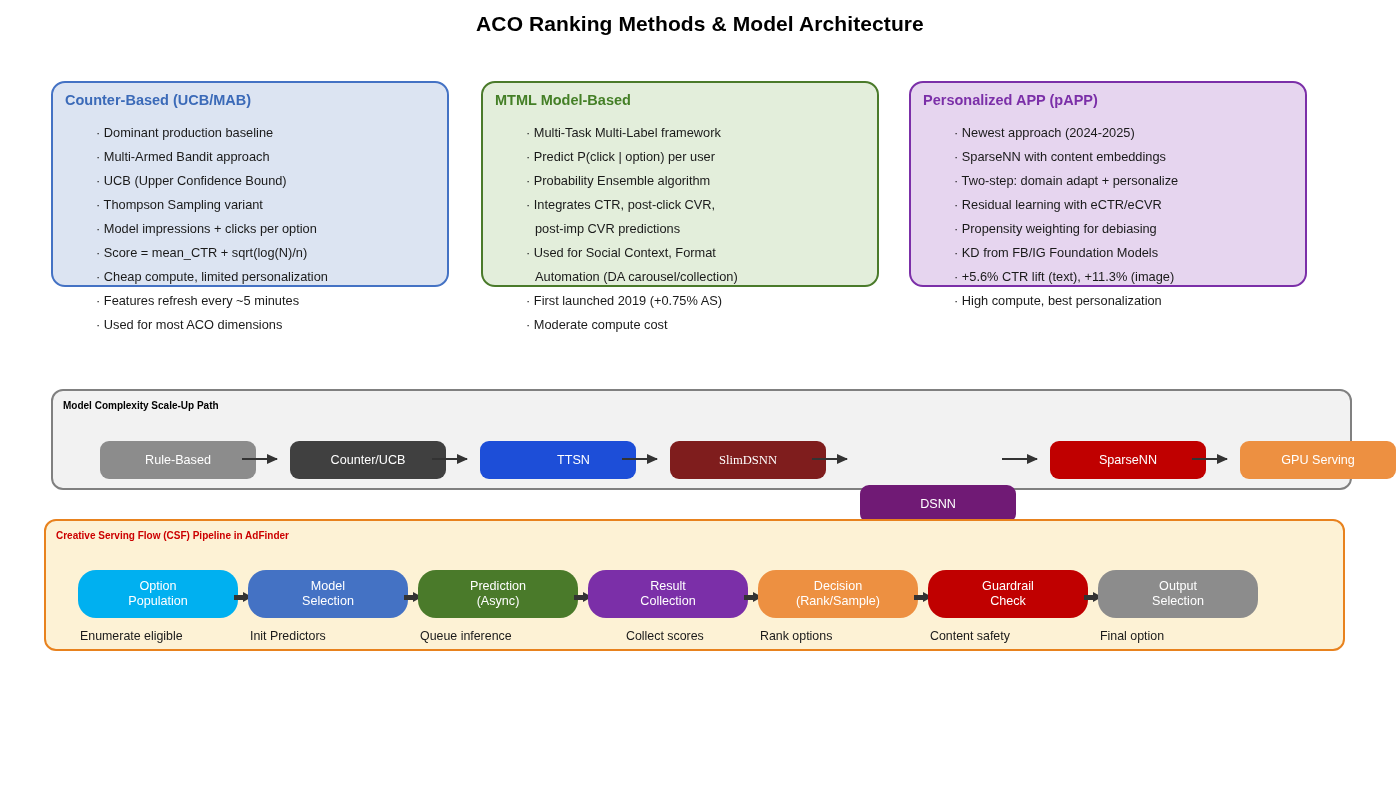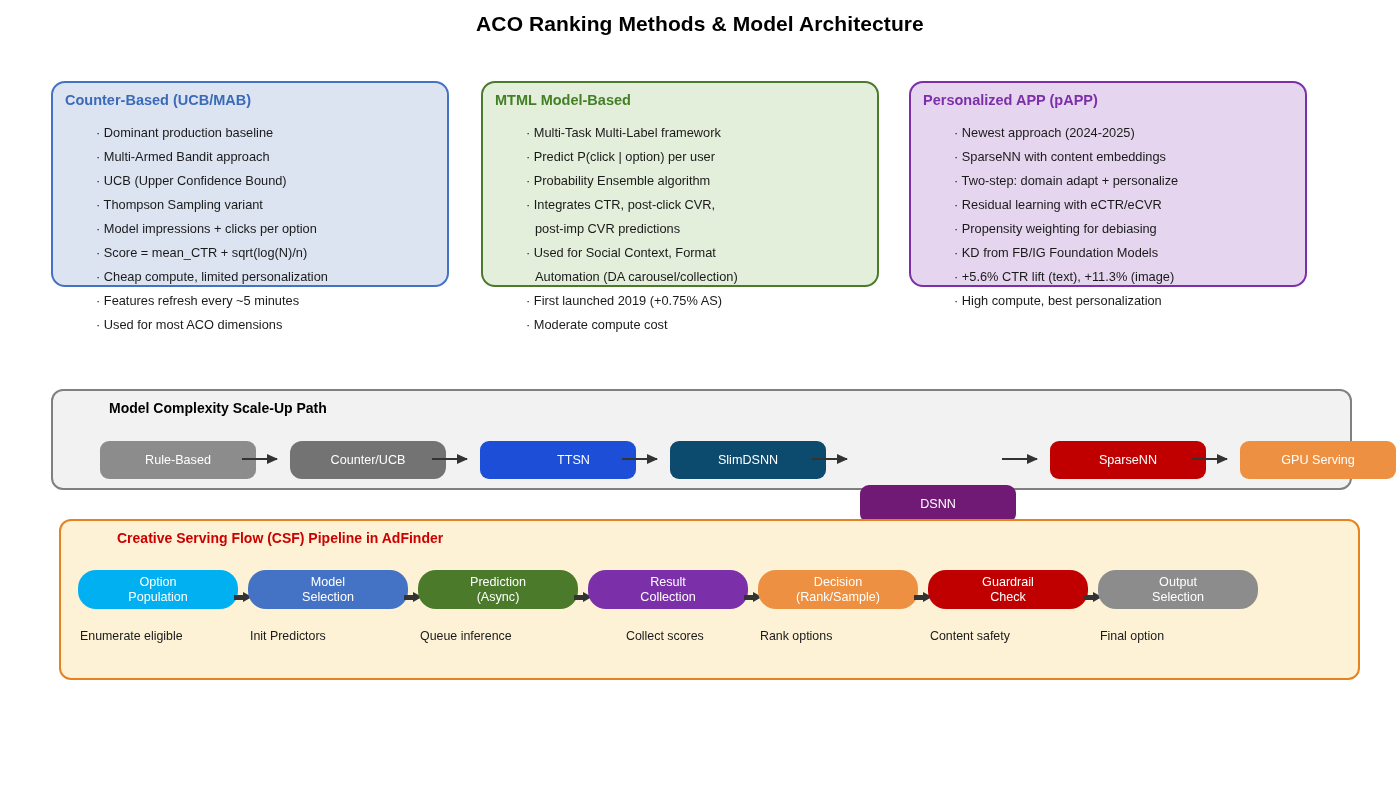--- a/index.html
+++ b/index.html
@@ -78,23 +78,22 @@
     position: absolute;
     box-sizing: border-box;
     border-width: 2px;
     border-style: solid;
     border-radius: 12px;
   }
   .panel-title {
     position: absolute;
     left: 10px;
     top: 9px;
-    font-size: 14px;
+    font-size: 10px;
     font-weight: bold;
-    margin-left: 46px;
   }
 
   
   #scaleup-panel {
     left: 51px;
     top: 389px;
     width: 1301px;
     height: 101px;
     background: #f2f2f2;
     border-color: #808080;
@@ -132,32 +131,32 @@
     position: absolute;
     right: -1px;
     top: -4.5px;
     border-left: 11px solid #333333;
     border-top: 5.5px solid transparent;
     border-bottom: 5.5px solid transparent;
   }
 
   
   #csf-panel {
-    left: 59px;
+    left: 44px;
     top: 519px;
     width: 1301px;
-    height: 161px;
+    height: 132px;
     background: #fdf2d5;
     border-color: #e8821e;
   }
   #csf-panel .panel-title { color: #cc0000; }
 
   .csf-node {
     top: 570px;
-    height: 39px;
+    height: 48px;
     width: 160px;
     border-radius: 18px;
   }
   .csf-caption {
     position: absolute;
     top: 629px;
     font-size: 12.4px;
     color: #1a1a1a;
     white-space: nowrap;
   }
@@ -232,25 +231,25 @@
       </div>
   </div>
 </div>
 
 <div class="panel" id="scaleup-panel">
   <div class="panel-title">Model Complexity Scale-Up Path</div>
 </div>
 <div class="node-row" id="scaleup-nodes">
     <div class="flow-node scale-node" style="left: 100px; background: rgb(140, 140, 140);">Rule-Based</div>
     <div class="arrow-long" style="left: 242px; width: 35px;"></div>
-    <div class="flow-node scale-node" style="left: 290px; background: #737373; border-radius: 12px;">Counter/UCB</div>
+    <div class="flow-node scale-node" style="left: 290px; background: #404040;">Counter/UCB</div>
     <div class="arrow-long" style="left: 432px; width: 35px;"></div>
     <div class="flow-node scale-node" style="left: 480px; background: #1d4ed8; padding-left: 31px;">TTSN</div>
     <div class="arrow-long" style="left: 622px; width: 35px;"></div>
-    <div class="flow-node scale-node" style="left: 670px; background: #0c4a6e;">SlimDSNN</div>
+    <div class="flow-node scale-node" style="left: 670px; background: #7f1d1d; font-family: Liberation Serif, serif;">SlimDSNN</div>
     <div class="arrow-long" style="left: 812px; width: 35px;"></div>
     <div class="flow-node scale-node" style="left: 860px; background: #701a75; margin-top: 44px;">DSNN</div>
     <div class="arrow-long" style="left: 1002px; width: 35px;"></div>
     <div class="flow-node scale-node" style="left: 1050px; background: rgb(192, 0, 0);">SparseNN</div>
     <div class="arrow-long" style="left: 1192px; width: 35px;"></div>
     <div class="flow-node scale-node" style="left: 1240px; background: rgb(237, 144, 65);">GPU Serving</div>
   </div>
 
 <div class="panel" id="csf-panel">
   <div class="panel-title">Creative Serving Flow (CSF) Pipeline in AdFinder</div>

